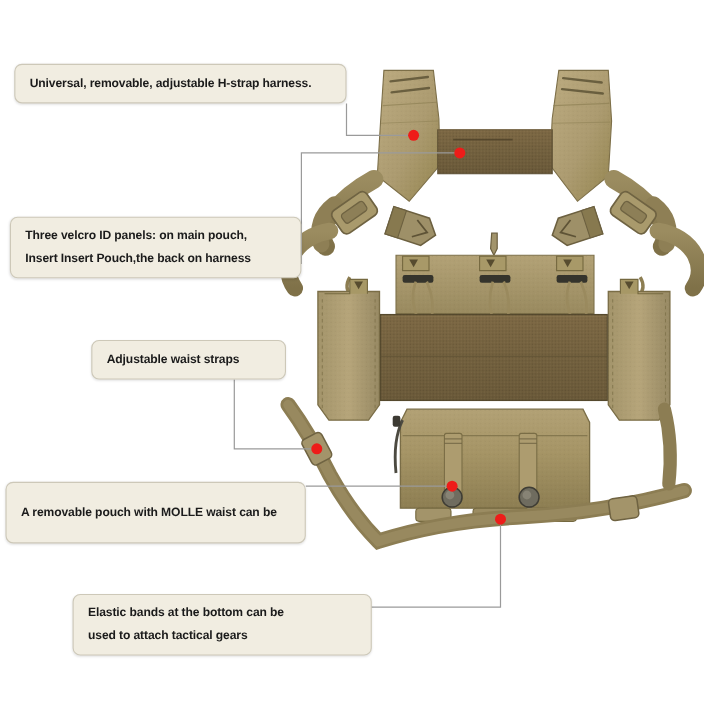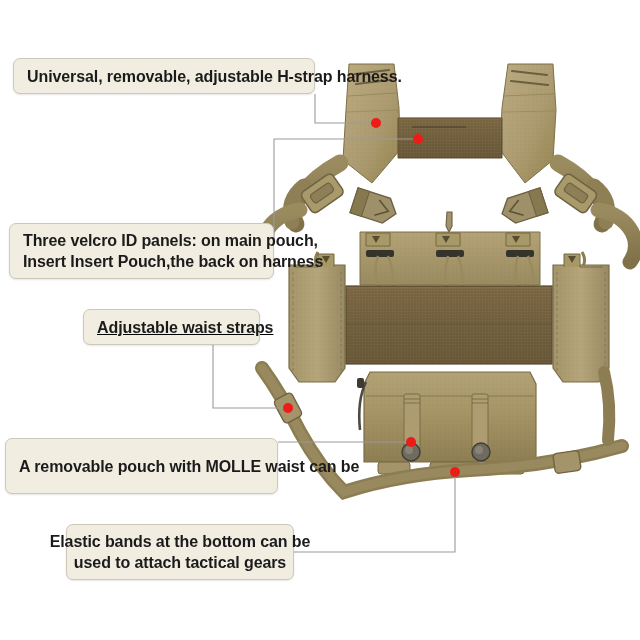--- a/index.html
+++ b/index.html
@@ -27,31 +27,31 @@
     border-radius:7px;
     box-shadow:0 1px 2px rgba(0,0,0,.10);
     box-sizing:border-box;
     display:flex;
     flex-direction:column;
     justify-content:center;
     padding:7px 13px;
   }
   .callout .ln{
     color:#1b1b1b;
-    font-size:16px;
+    font-size:11px;
     font-weight:bold;
     line-height:21px;
     white-space:nowrap;
     letter-spacing:-.1px;
   }
   .c1{left:13px;  top:58px;  width:302px; height:36px;}
-  .c2{left:9px;   top:223px; width:265px; height:56px;}
-  .c3{left:83px;  top:309px; width:177px; height:36px;text-decoration:underline;}
+  .c2{left:9px;   top:197px; width:265px; height:56px;}
+  .c3{left:83px;  top:309px; width:177px; height:36px;}
   .c4{left:5px;   top:438px; width:273px; height:56px;}
-  .c5{left:66px;  top:524px; width:228px; height:56px;align-items:center;}
+  .c5{left:66px;  top:540px; width:272px; height:56px;}
 
   
   .dot{
     position:absolute;
     width:10px;height:10px;border-radius:50%;
     background:#ee1c19;
     z-index:8;
     transform:translate(-50%,-50%);
   }
 </style>

